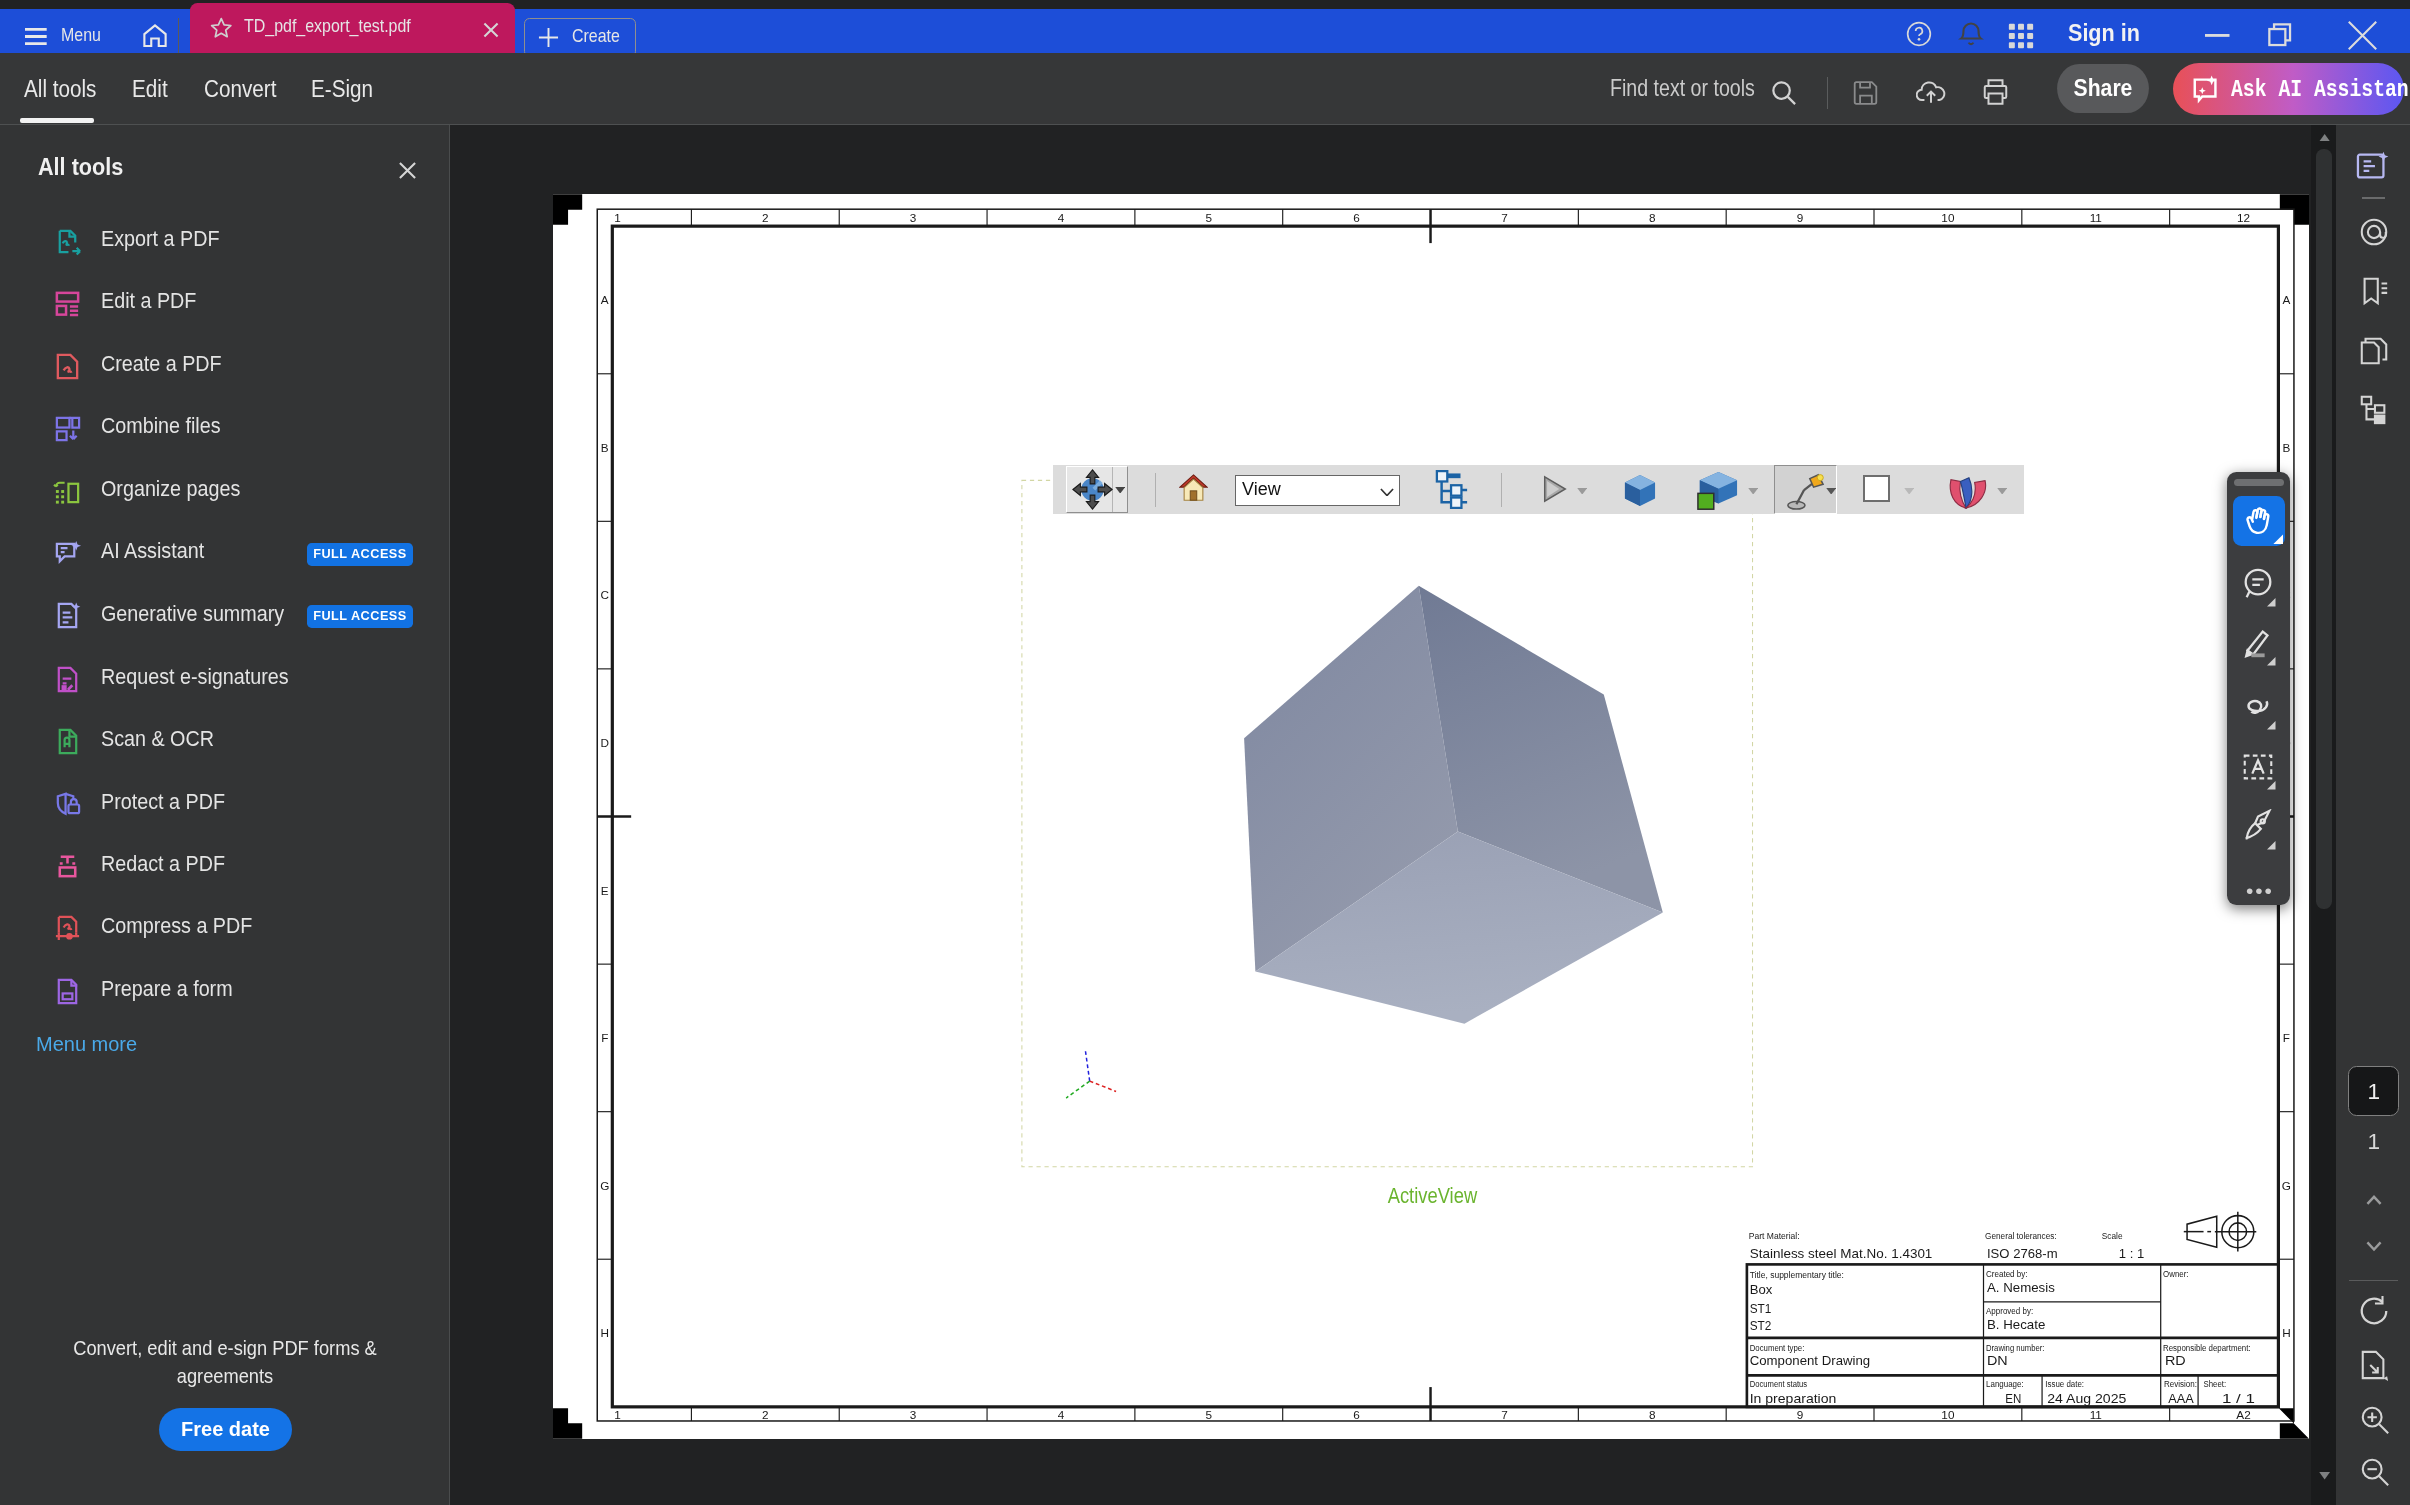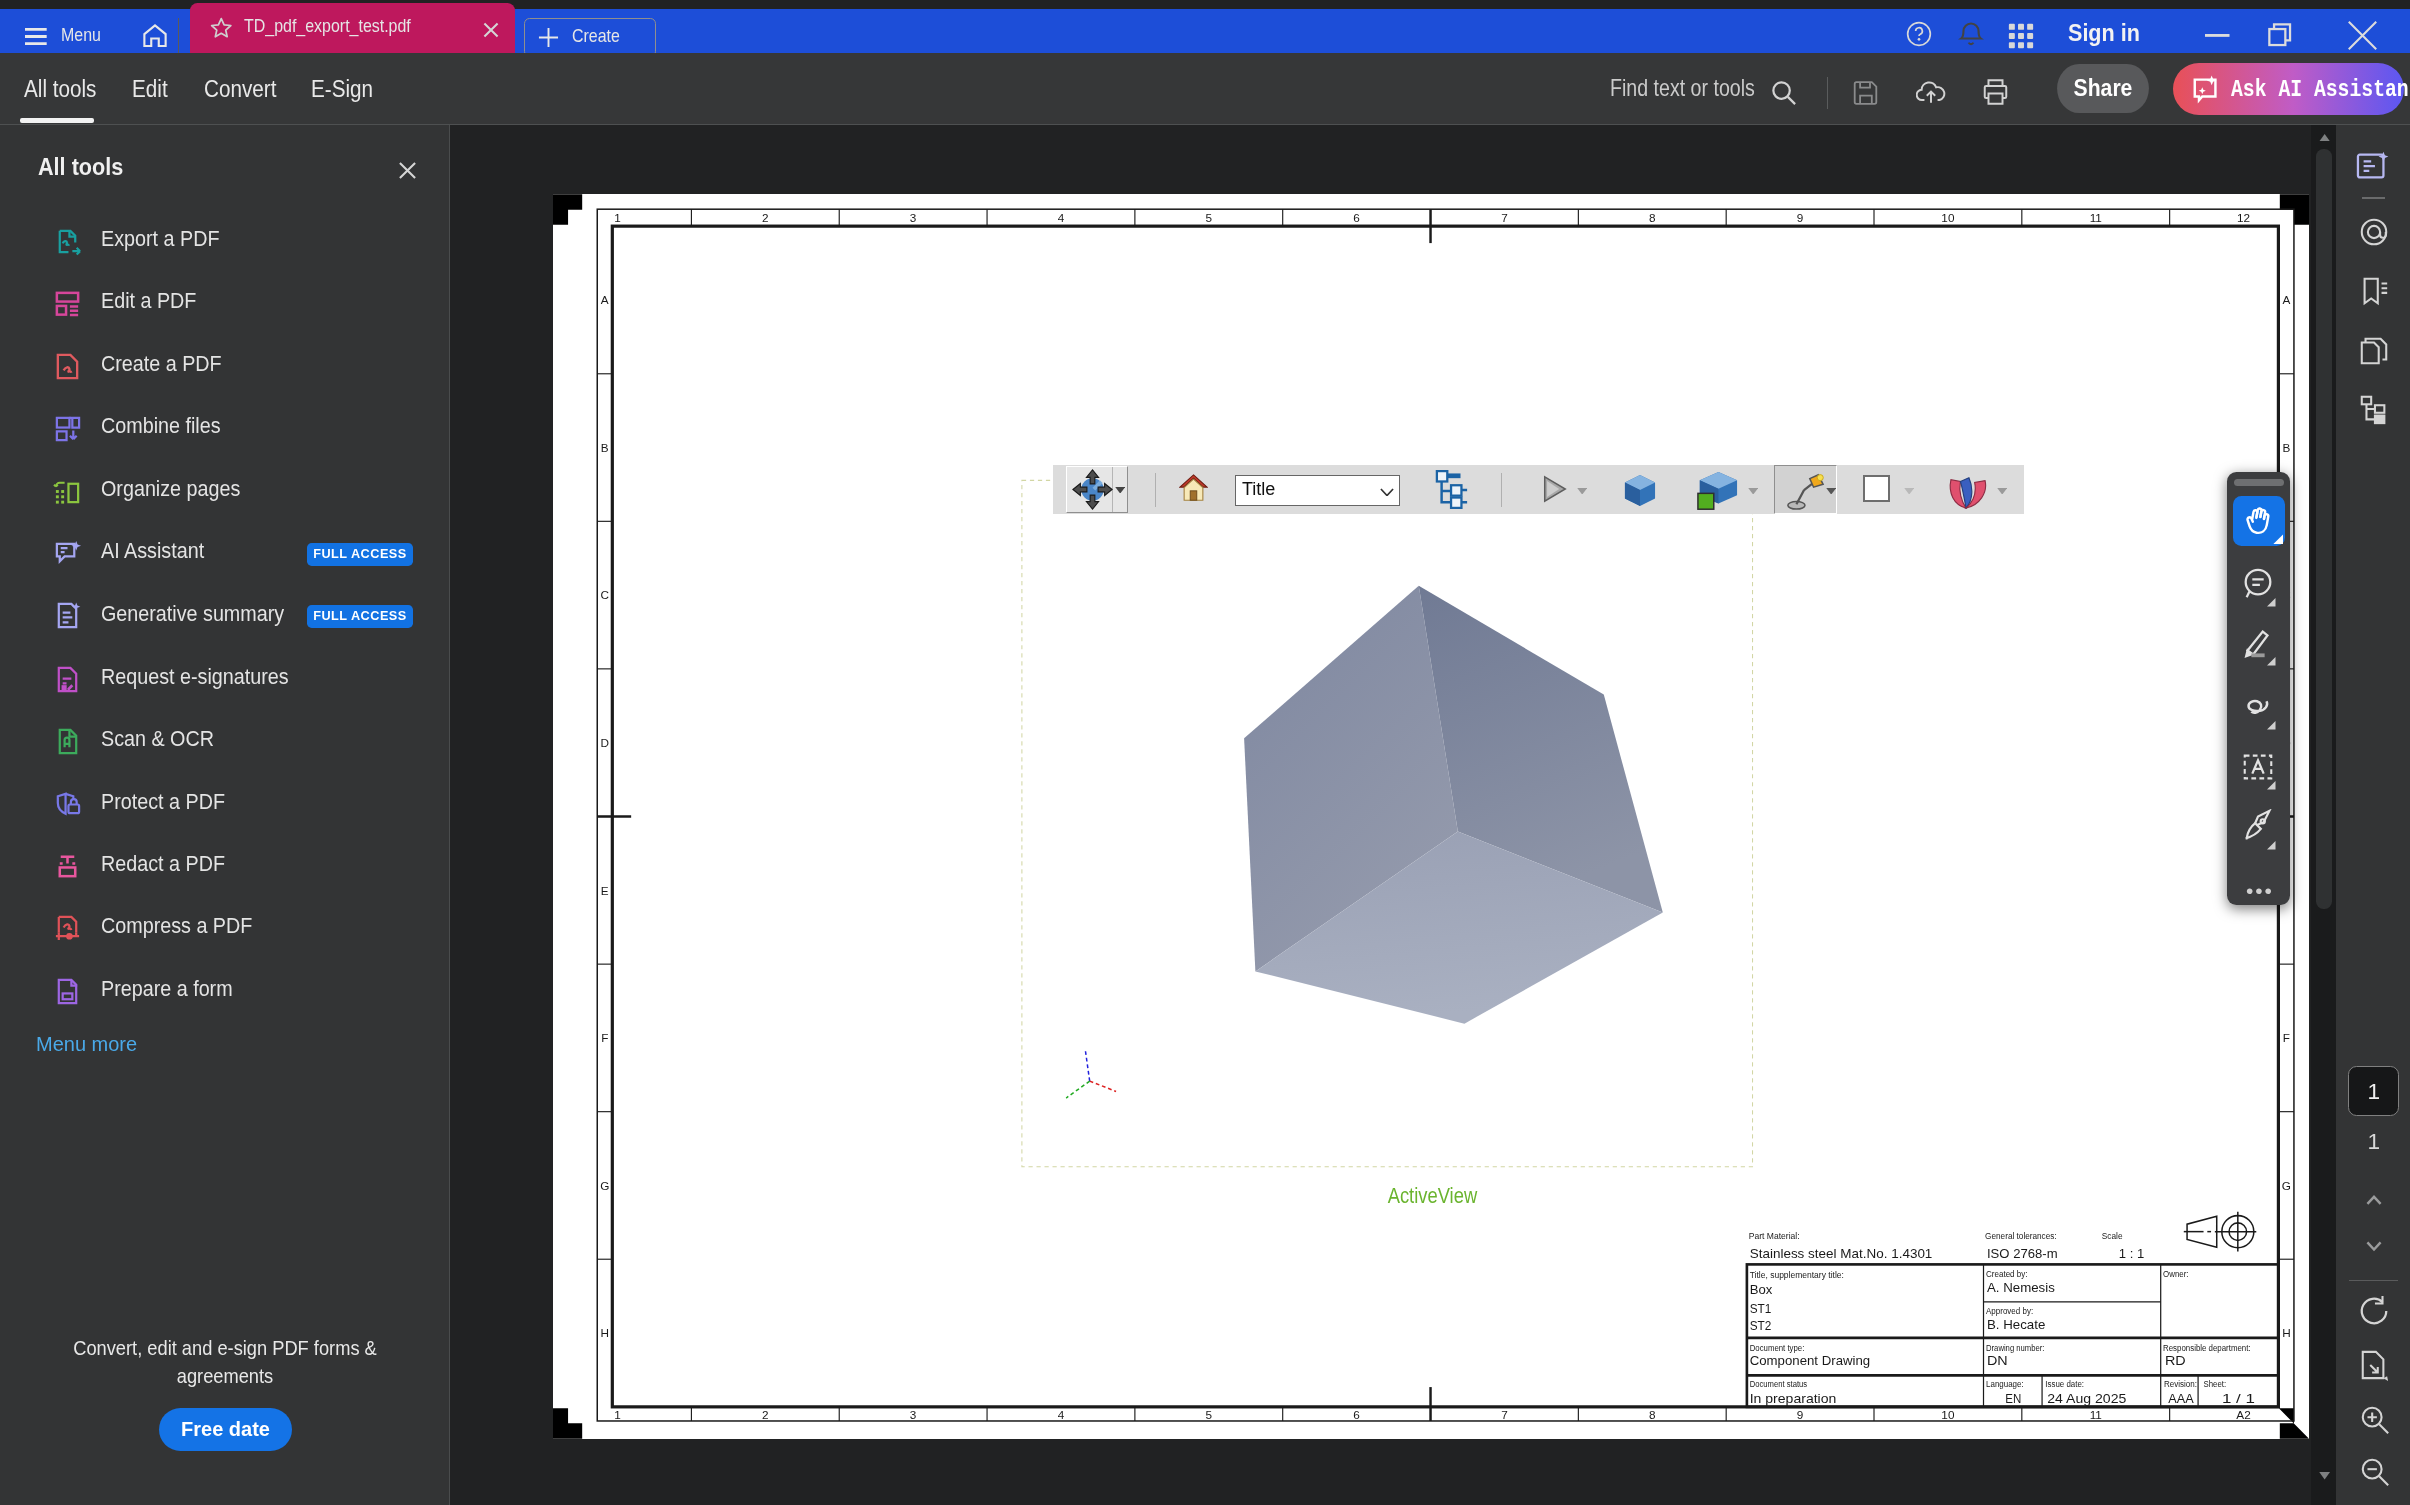--- a/index.html
+++ b/index.html
@@ -26,21 +26,21 @@
     <g stroke="#e8e8e8" stroke-width="3">
         <path d="M0 2.5h23M0 10h23M0 17.5h23"></path>
       </g>
   </svg>
   <div class="abs ttxt" style="left:61px;top:15px;">Menu</div>
   <svg class="abs" style="left:140px;top:12.2px" width="30" height="30" viewBox="0 0 24 24" fill="none" stroke="#e8e8e8" stroke-width="1.7">
     <path d="M3.5 10.5 12 3.5l8.5 7v9.5h-5.5v-6h-6v6H3.5z"></path>
   </svg>
   <div class="abs" style="left:178px;top:9.4px;width:0.9px;height:38px;background:#5a5a5a"></div>
 
-  <div class="abs" style="left:524px;top:8.5px;width:132px;height:39px;border:1.4px solid #8f8f8f;border-radius:5.6px;">
+  <div class="abs" style="left:524px;top:8.5px;width:112px;height:39px;border:1.4px solid #8f8f8f;border-radius:5.6px;">
     <svg class="abs" style="left:13px;top:8.5px" width="21" height="21" viewBox="0 0 22 22" stroke="#e8e8e8" stroke-width="2">
         <path d="M11 1v20M1 11h20"></path>
       </svg>
     <div class="abs ttxt" style="left:47px;top:6.6px;">Create</div>
   </div>
 
   <svg class="abs" style="left:1906px;top:12.2px" width="26" height="26" viewBox="0 0 31 31" fill="none" stroke="#d8d8d8" stroke-width="2">
     <circle cx="15.5" cy="15.5" r="13.5"></circle>
     <path d="M11.5 12a4 4 0 1 1 5.5 3.7c-1.2.5-1.5 1.3-1.5 2.3" fill="none"></path>
     <circle cx="15.5" cy="21.8" r="1.6" fill="#d8d8d8" stroke="none"></circle>
@@ -433,21 +433,21 @@
 <svg class="abs" style="left:62px;top:21.7px" width="10.4" height="6.6" viewBox="0 0 12 8">
       <path d="M0 0h12L6 8z" fill="#444"></path>
     </svg>
 <div class="abs" style="left:102px;top:7.5px;width:1.4px;height:34px;background:#b0b0b0"></div>
 <svg class="abs" style="left:126px;top:9.4px" width="29" height="29" viewBox="0 0 31 31">
       <path d="M15.5 1L30 14h-4L15.5 4.5 5 14H1z" fill="#c43a2a" stroke="#6d1d12" stroke-width="1.2"></path>
       <path d="M5.5 14.5l10-9 10 9V28h-20z" fill="#f7e9b8" stroke="#a58340" stroke-width="1.2"></path>
       <rect x="12" y="18" width="7" height="10" fill="#a0702c" stroke="#6d4a1a" stroke-width="1"></rect>
     </svg>
 <div class="abs" style="left:182px;top:10.4px;width:165px;height:31px;background:#fff;border:1.2px solid #666;"></div>
-<div class="abs" style="left:189px;top:14px;color:#111;font-size:18px;">Title</div>
+<div class="abs" style="left:189px;top:14px;color:#111;font-size:18px;">View</div>
 <svg class="abs" style="left:327px;top:22.6px" width="14" height="8.5" viewBox="0 0 15 9" fill="none" stroke="#333" stroke-width="1.8">
       <path d="M1 1l6.5 7L14 1"></path>
     </svg>
 <svg class="abs" style="left:382px;top:4.7px" width="34" height="39" viewBox="0 0 36 41">
       <g stroke="#1b63a5" stroke-width="2.6" fill="none">
         <path d="M7 10v24h12M7 22h12"></path>
         <path d="M13 6h14" stroke-width="5"></path>
       </g>
       <rect x="2" y="1" width="11" height="11" fill="#eef4fa" stroke="#1b63a5" stroke-width="2.4"></rect>
       <rect x="17" y="16" width="11" height="11" fill="#eef4fa" stroke="#1b63a5" stroke-width="2.4"></rect>

